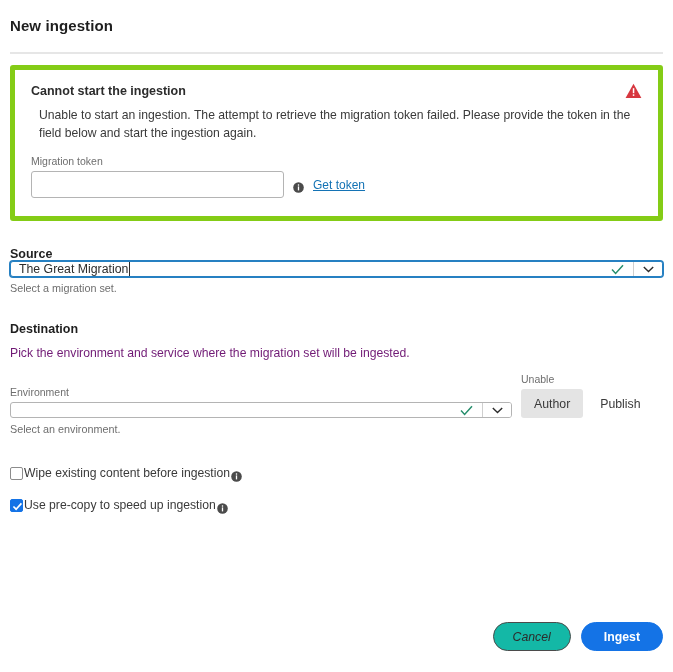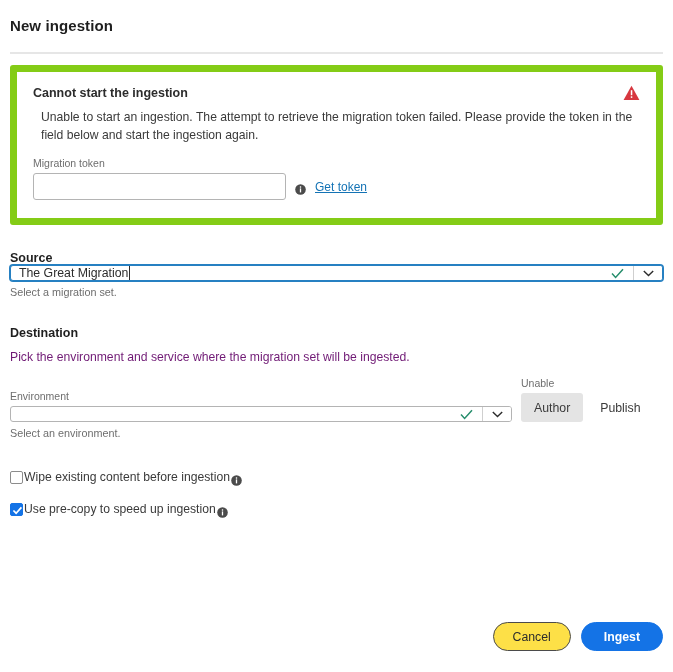--- a/index.html
+++ b/index.html
@@ -26,21 +26,21 @@
   }
   .header-rule {
     margin-top: 18px;
     height: 2px;
     background: #e6e6e6;
   }
 
   
   .error-panel {
     margin-top: 11px;
-    border: 7px solid #84cc16;
+    border: 5px solid #84cc16;
     border-radius: 3px;
     padding: 14px 3px 18px 16px;
     position: relative;
     background: #ffffff;
   }
   .error-title {
     font-size: 12.5px;
     font-weight: bold;
     color: #2c2c2c;
     margin: 0 0 8px 0;
@@ -214,23 +214,24 @@
   }
   .btn {
     font-family: "Liberation Sans", sans-serif;
     font-size: 12.3px;
     height: 29px;
     border-radius: 15px;
     cursor: pointer;
     padding: 0 19px;
   }
   .btn-cancel {
-    background: #fde047;
+    background: #14b8a6;
     border: 1.5px solid #4b4b4b;
     color: #2c2c2c;
+    font-style: italic;
   }
   .btn-primary {
     background: #1473e6;
     border: 1.5px solid #1473e6;
     color: #ffffff;
     font-weight: bold;
     padding: 0 22px;
   }
 </style>
 </head>

